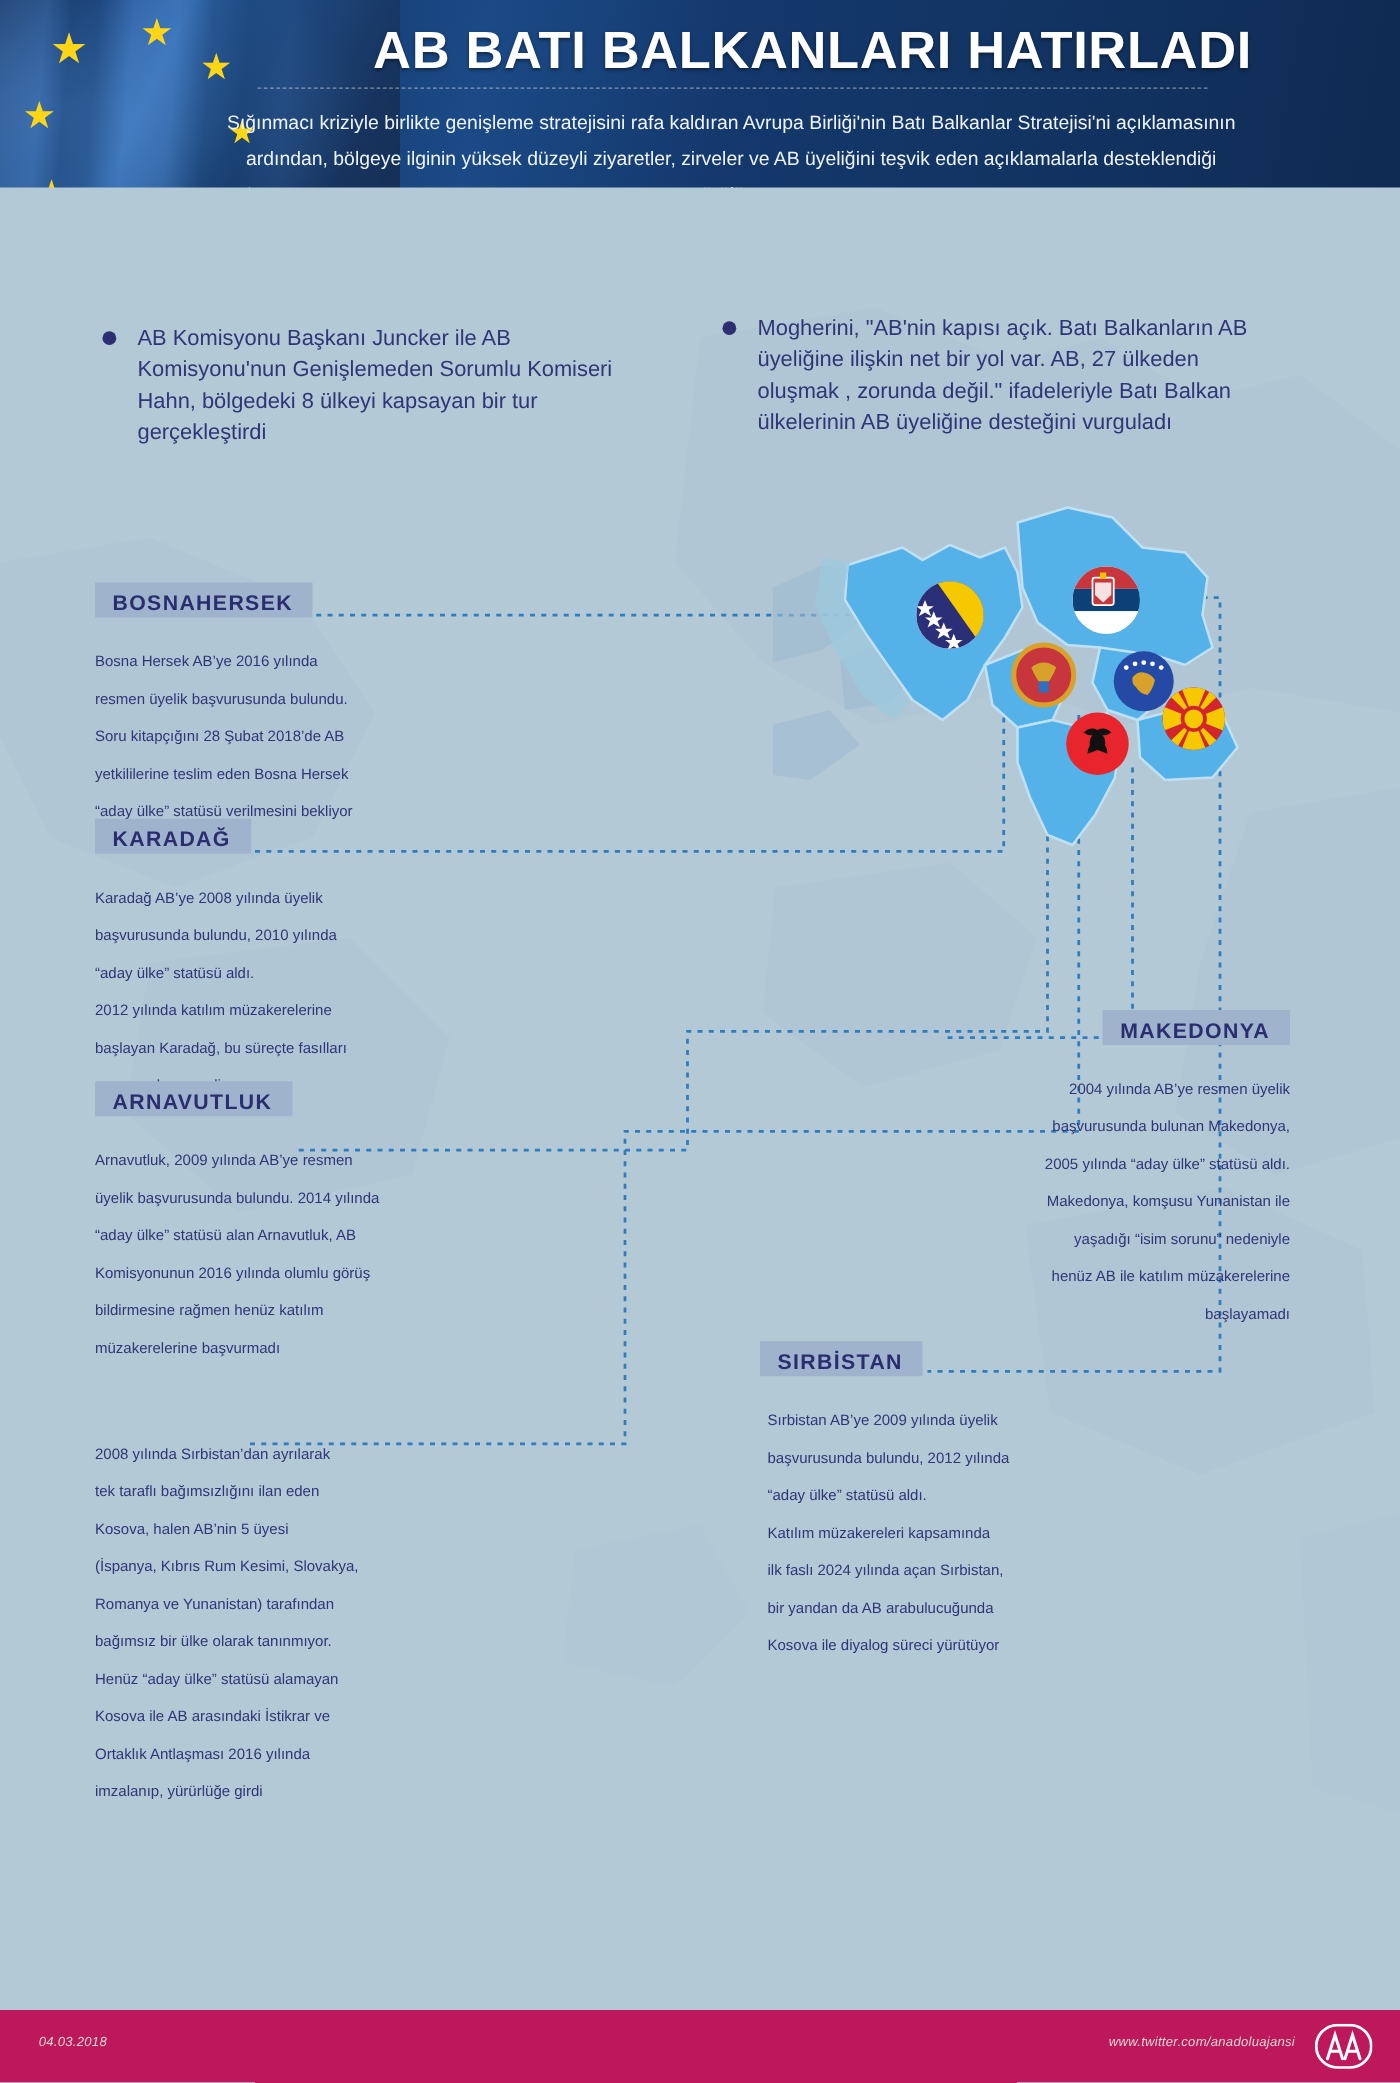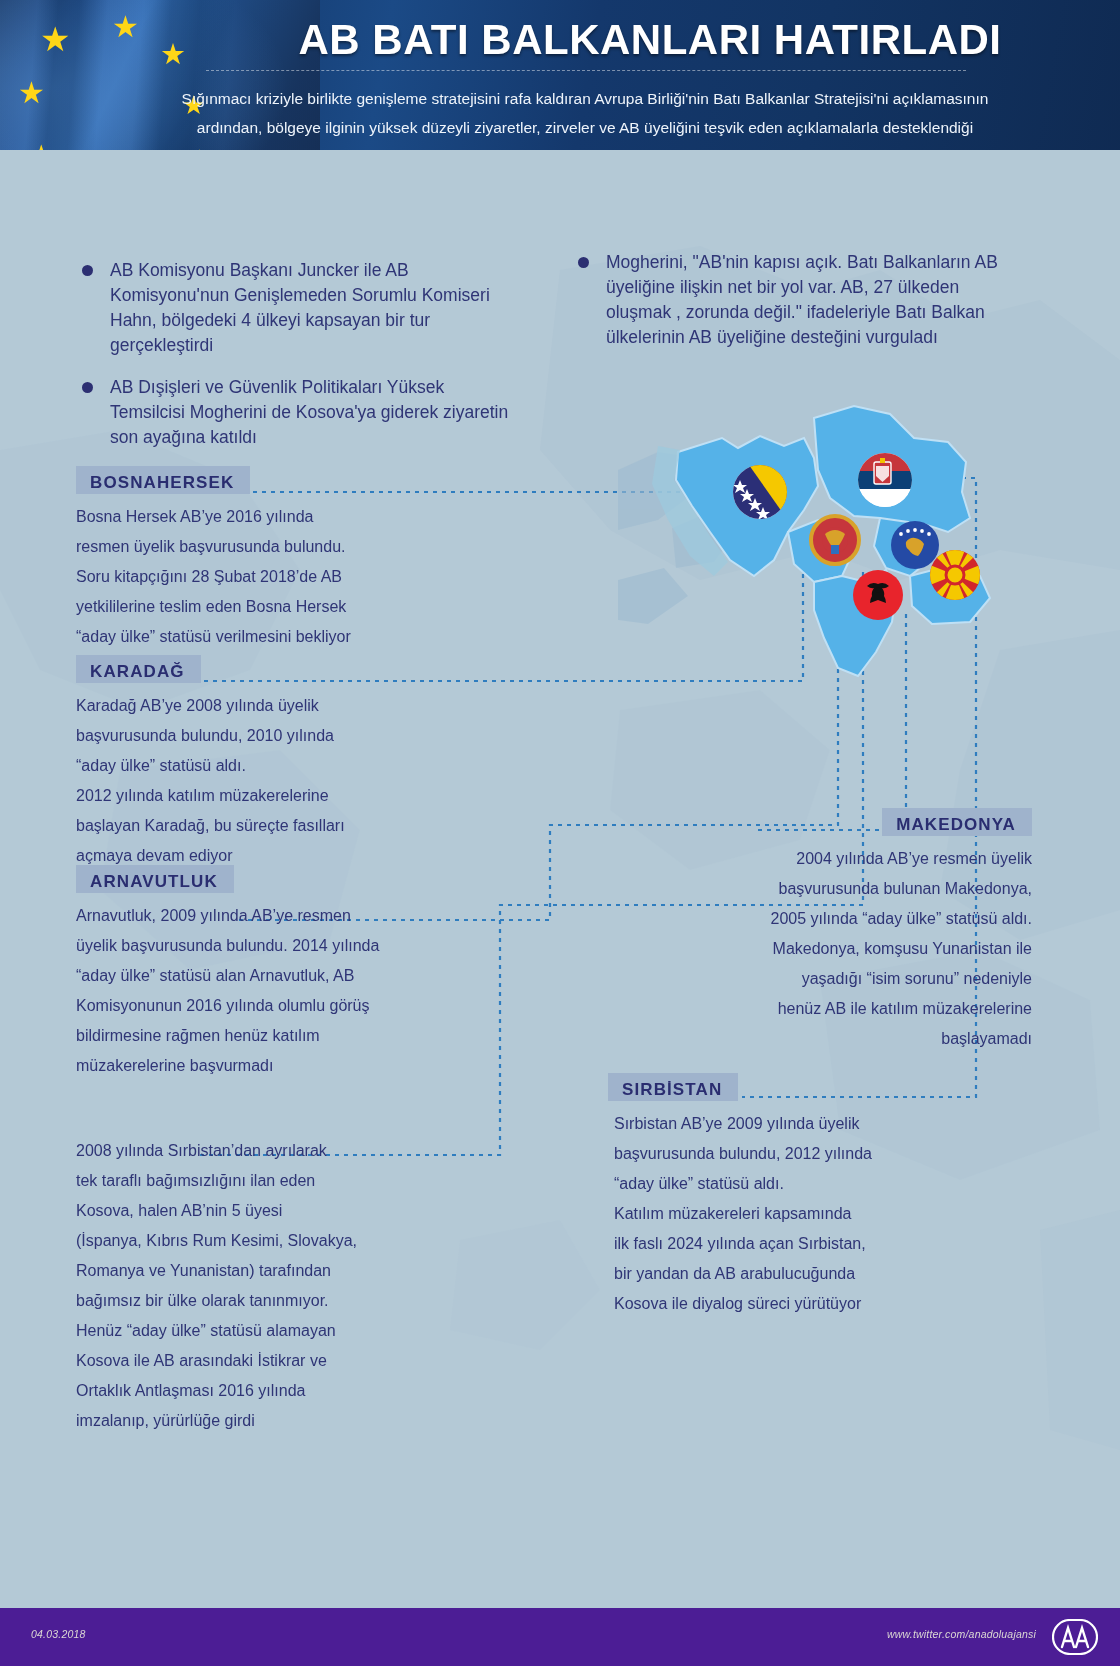--- a/index.html
+++ b/index.html
@@ -79,38 +79,38 @@
 
   
   .sect{ position:absolute; z-index:6; }
   .sect-head{
     display:inline-block;
     background:#9fb3cc; color:#2a2d70;
     font-size:17px; font-weight:bold; letter-spacing:1.1px;
     padding:7px 16px 1px 14px;
   }
   .sect-body{
-    color:#2f3576; font-size:16px; line-height:30px;
-    margin-top:8px; white-space:pre-line;
+    color:#2f3576; font-size:12px; line-height:30px;
+    margin-top:20px; white-space:pre-line;
   }
   .sect-head-wrap{ position:relative; }
 
   #sect-bosna   { left:76px;  top:466px;  width:420px; }
   #sect-karadag { left:76px;  top:655px;  width:420px; }
   #sect-arnavut { left:76px;  top:865px;  width:430px; }
   #sect-kosova  { left:76px;  top:1128px; width:430px; }
   #sect-makedonya{ left:632px; top:808px; width:400px;text-align:right; }
   #sect-sirbistan{ left:608px; top:1073px; width:400px; }
   #sect-makedonya .sect-body,
   #sect-sirbistan .sect-body{ padding-left:6px; }
 
   
   #footer{
     position:absolute; left:0; bottom:0; width:1120px; height:58px;
-    background:#4c1d95; z-index:10;
+    background:#be185d; z-index:10;
   }
   #footer-date{
     position:absolute; left:31px; top:20px; color:#dcd8d4;
     font-size:10.5px; font-style:italic; letter-spacing:.2px;
   }
   #footer-url{
     position:absolute; right:84px; top:20px; color:#dcd8d4;
     font-size:10.5px; font-style:italic; letter-spacing:.2px;
   }
   #footer-logo{ position:absolute; right:22px; top:11px; width:46px; height:36px; }
@@ -281,25 +281,21 @@
       <polygon points="337,175 316,195 322,201"></polygon>
       <polygon points="337,175 358,195 352,201"></polygon>
       <circle cx="337" cy="175" r="9" fill="#f5c800" stroke="#d2262c" stroke-width="3"></circle>
     </g>
   </g>
 </svg>
 
 <div class="bullets" id="bullets-left">
   <div class="bullet">
     <span class="bdot"></span>
-    <span class="btext">AB Komisyonu Başkanı Juncker ile AB Komisyonu'nun Genişlemeden Sorumlu Komiseri Hahn, bölgedeki 4 ülkeyi kapsayan bir tur gerçekleştirdi</span>
-  </div>
-  <div class="bullet">
-    <span class="bdot"></span>
-    <span class="btext">AB Dışişleri ve Güvenlik Politikaları Yüksek Temsilcisi Mogherini de Kosova'ya giderek ziyaretin son ayağına katıldı</span>
+    <span class="btext">AB Komisyonu Başkanı Juncker ile AB Komisyonu'nun Genişlemeden Sorumlu Komiseri Hahn, bölgedeki 8 ülkeyi kapsayan bir tur gerçekleştirdi</span>
   </div>
 </div>
 
 <div class="bullets" id="bullets-right">
   <div class="bullet">
     <span class="bdot"></span>
     <span class="btext">Mogherini, "AB'nin kapısı açık. Batı Balkanların AB üyeliğine ilişkin net bir yol var. AB, 27 ülkeden oluşmak , zorunda değil." ifadeleriyle Batı Balkan ülkelerinin AB üyeliğine desteğini vurguladı</span>
   </div>
 </div>
 

